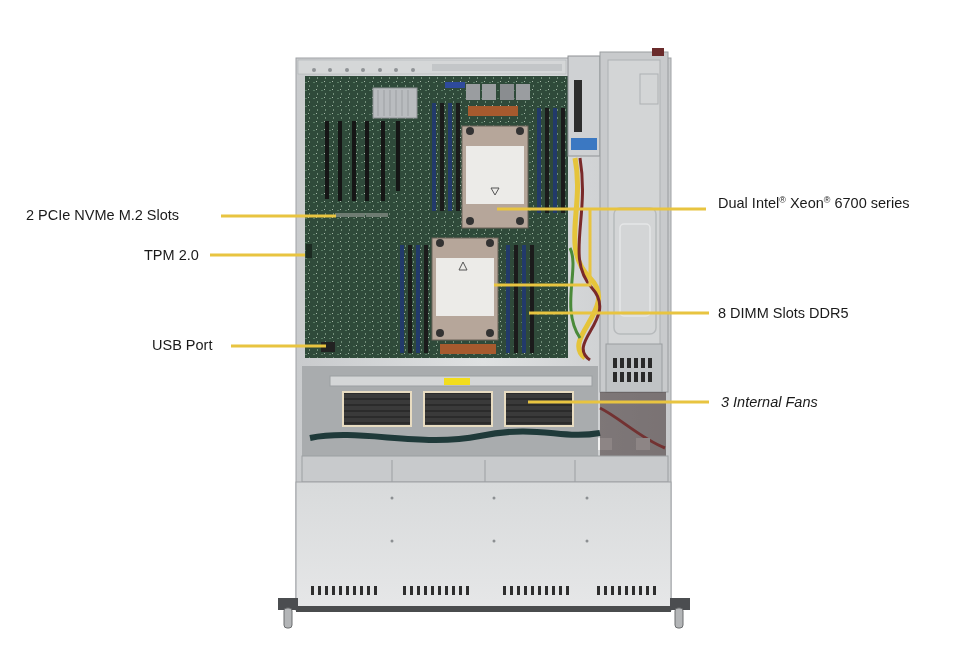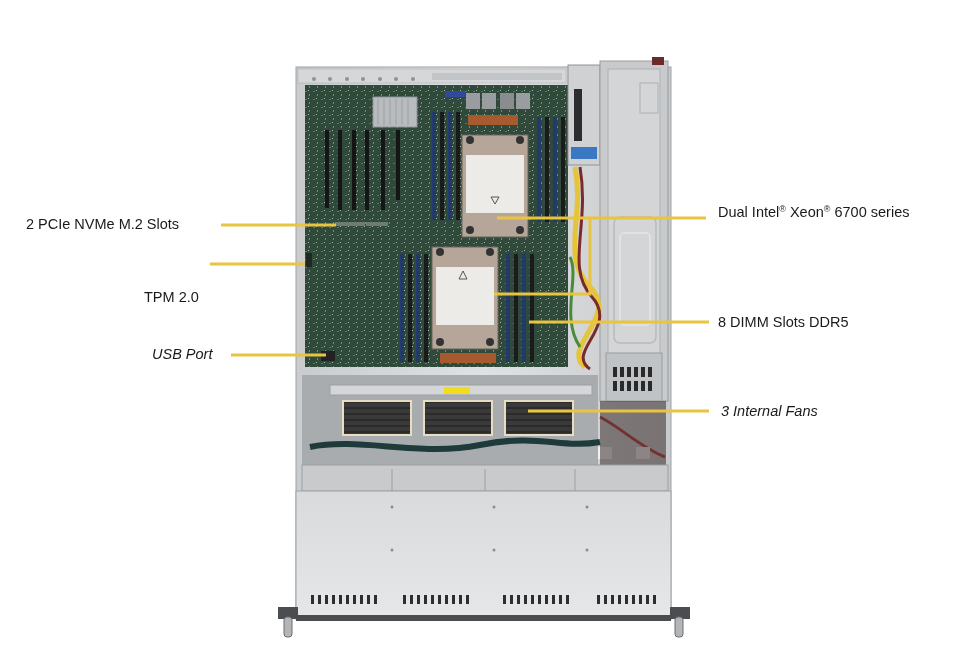--- a/index.html
+++ b/index.html
@@ -1,18 +1,18 @@
 <!DOCTYPE html>
 <html><head>
   <meta charset="utf-8">
   <style>
     html, body { margin: 0; padding: 0; background: #ffffff; }
     body { width: 960px; height: 655px; position: relative; overflow: hidden;
            font-family: "Liberation Sans", sans-serif; }
-    .stage { position: absolute; left: 0; top: 17px; width: 960px; height: 488px; }
+    .stage { position: absolute; left: 0; top: 8px; width: 960px; height: 488px; }
     .label { position: absolute; font-size: 14.5px; color: #1a1a1a; line-height: 17px; white-space: nowrap; }
     .label sup { font-size: 9px; vertical-align: 5px; }
     svg { position: absolute; left: 0; top: 0; }
   </style>
 </head>
 <body>
 
 <div class="stage">
 
   <svg width="960" height="655" viewBox="0 0 960 655">
@@ -262,24 +262,24 @@
       <polyline points="706,201 497,201"></polyline>
       <polyline points="590,201 590,277 494,277"></polyline>
       <line x1="529" y1="305" x2="709" y2="305"></line>
       <line x1="528" y1="394" x2="709" y2="394"></line>
     </g>
   </svg>
 
   <div class="label" style="left:26px; top:199px;">
     <span>2 PCIe NVMe M.2 Slots</span>
   </div>
-  <div class="label" style="left:144px; top:239px;margin-top:33px;">
+  <div class="label" style="left:144px; top:239px;">
     <span>TPM 2.0</span>
   </div>
-  <div class="label" style="left:152px; top:329px;font-style:italic;">
+  <div class="label" style="left:152px; top:329px;">
     <span>USB Port</span>
   </div>
   <div class="label" style="left:718px; top:184px;">
     <div><span>Dual Intel</span><sup>®</sup><span> Xeon</span><sup>®</sup><span> 6700 series</span></div>
   </div>
   <div class="label" style="left:718px; top:297px;">
     <span>8 DIMM Slots DDR5</span>
   </div>
   <div class="label" style="left:721px; top:386px;font-style:italic;">
     <span>3 Internal Fans</span>

